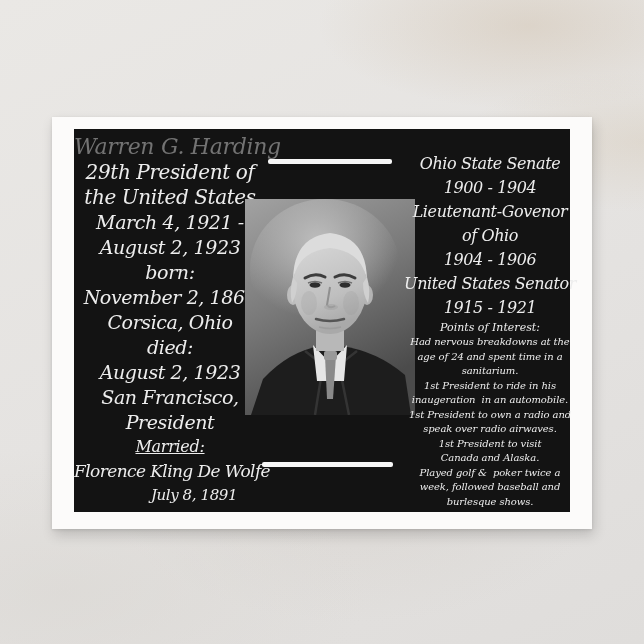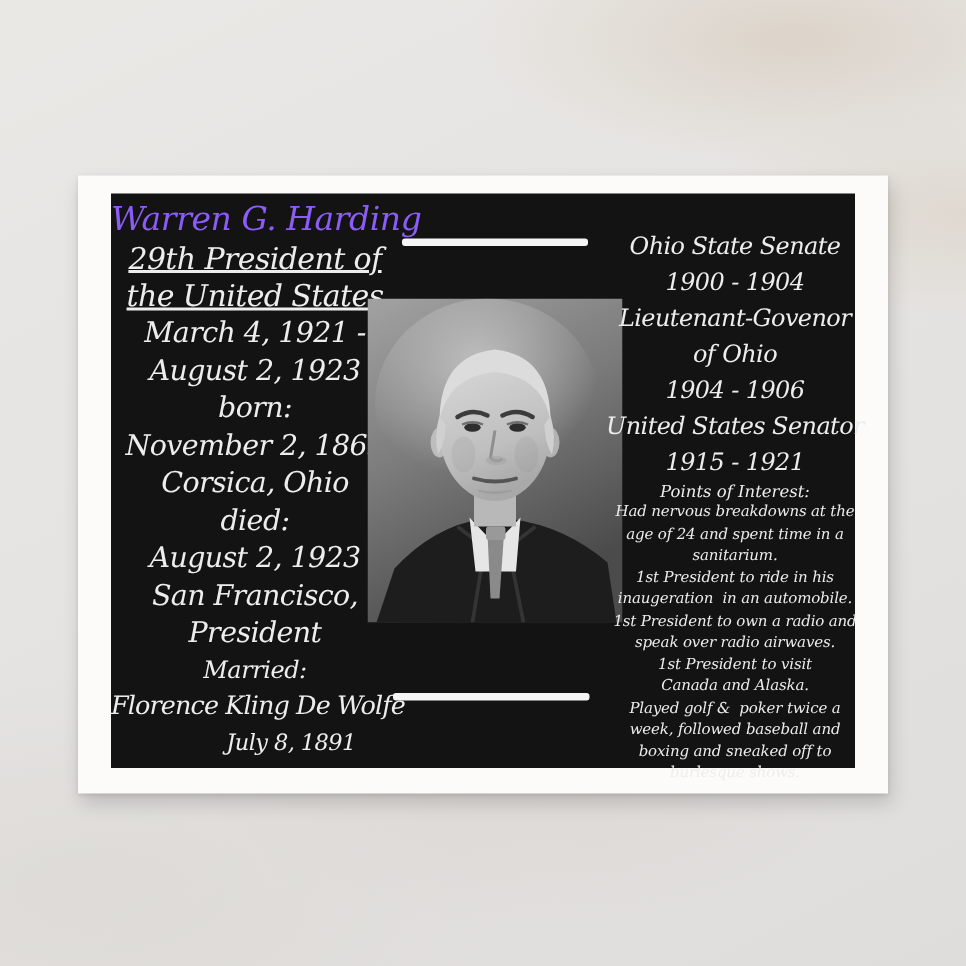--- a/index.html
+++ b/index.html
@@ -39,24 +39,24 @@
     font-style: italic;
     white-space: pre;
     text-align: center;
   }
 
   .col-left {
     position: absolute;
     left: 0; top: 4px;
     width: 192px;
   }
-  .l-title    { font-size: 22px; line-height: 27px; letter-spacing: -0.3px; color: #8b5cf6; }
-  .l-big      { font-size: 20px; line-height: 25px; letter-spacing: -0.4px; text-decoration: underline; }
+  .l-title    { font-size: 22px; line-height: 27px; letter-spacing: -0.3px; color: #737373; }
+  .l-big      { font-size: 20px; line-height: 25px; letter-spacing: -0.4px; }
   .l-med      { font-size: 19px; line-height: 25px; letter-spacing: -0.4px; }
-  .l-small    { font-size: 16px; line-height: 24px; letter-spacing: -0.3px; }
+  .l-small    { font-size: 16px; line-height: 24px; letter-spacing: -0.3px; text-decoration: underline; }
   .l-florence { font-size: 17px; line-height: 24px; letter-spacing: -0.6px; text-align: center; }
   .l-last     { font-size: 15px; line-height: 24px; letter-spacing: -0.4px; padding-left: 48px; }
 
   .col-right {
     position: absolute;
     left: 330px; top: 4px;
     width: 172px;
     margin-top: 19px;
   }
   .rline { font-size: 16px; line-height: 24px; letter-spacing: -0.4px; }
@@ -181,19 +181,18 @@
         <div class="pline">age of 24 and spent time in a</div>
         <div class="pline">sanitarium.</div>
         <div class="pline">1st President to ride in his</div>
         <div class="pline">inaugeration  in an automobile.</div>
         <div class="pline">1st President to own a radio and</div>
         <div class="pline">speak over radio airwaves.</div>
         <div class="pline">1st President to visit</div>
         <div class="pline">Canada and Alaska.</div>
         <div class="pline">Played golf &amp;  poker twice a</div>
         <div class="pline">week, followed baseball and</div>
-        <div class="pline">boxing and sneaked off to</div>
         <div class="pline">burlesque shows.</div>
       </div>
 
     </div>
   </div>
 </div>
 
 </body></html>

